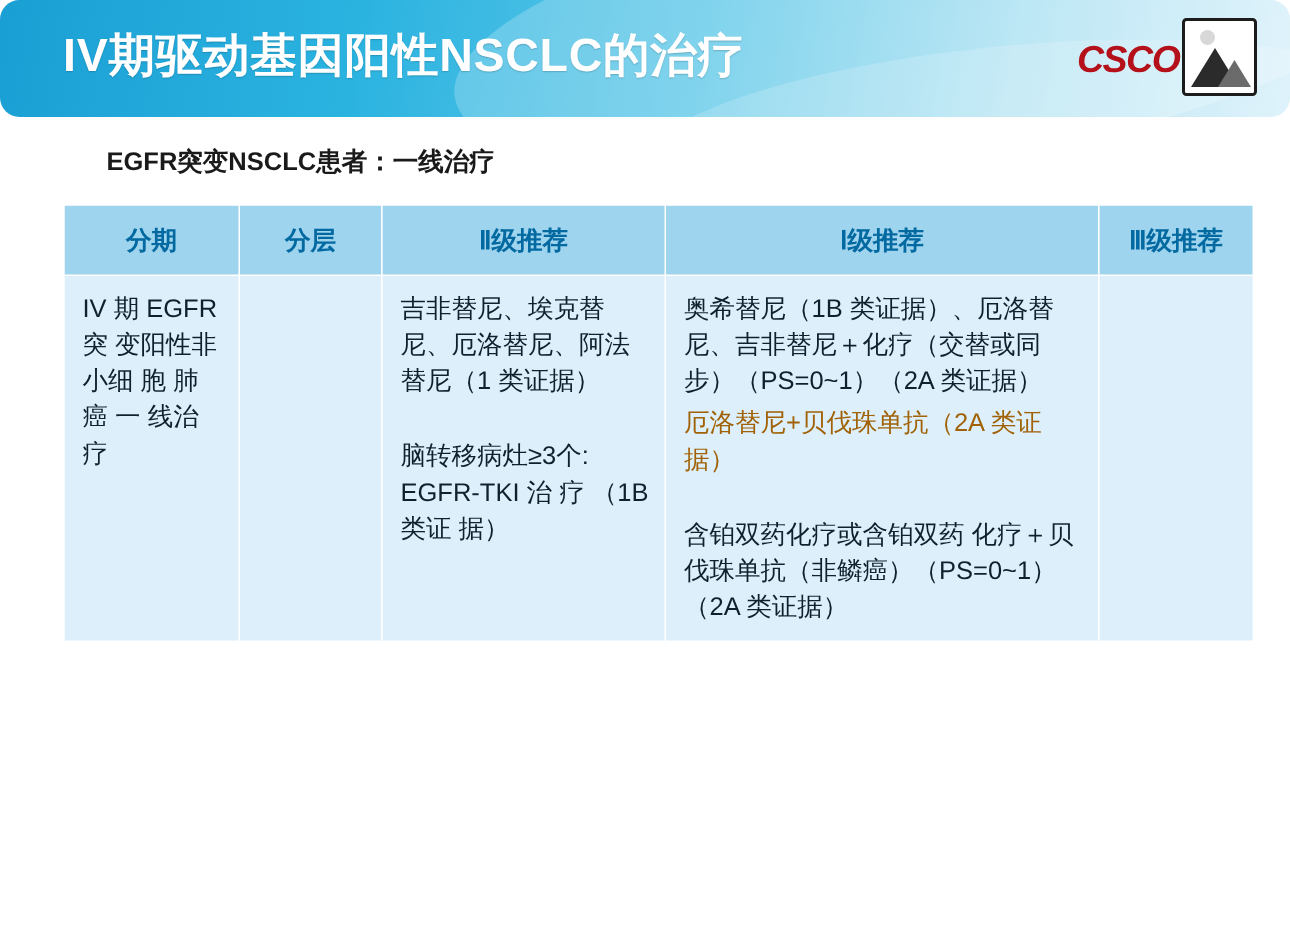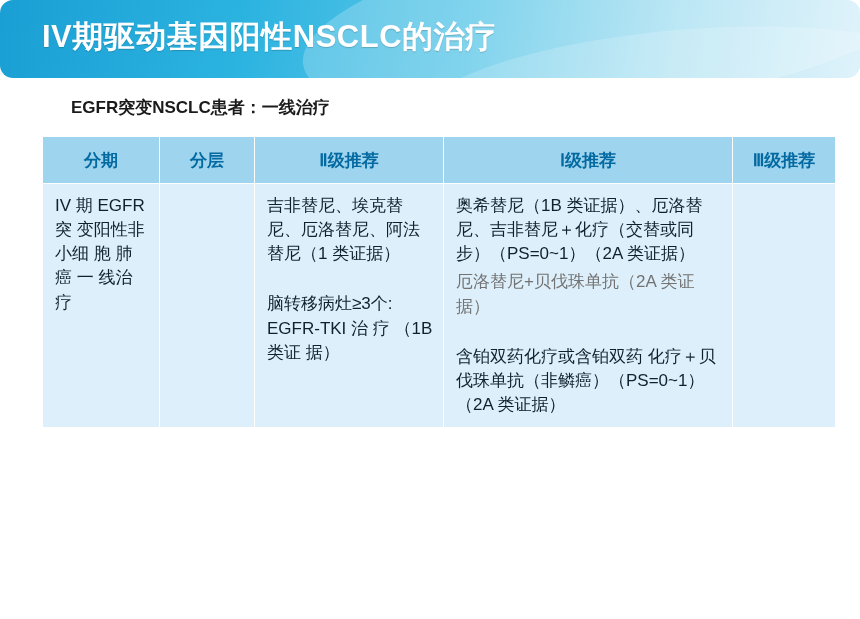--- a/index.html
+++ b/index.html
@@ -166,21 +166,21 @@
   .col-layer   { width: 92px; }
   .col-rec1    { width: 186px; }
   .col-rec2    { width: 286px; }
   .col-rec3    { width: 100px; }
   .cell-stage  { padding-top: 140px; }
   .cell-rec1   { padding-top: 88px; }
   .cell-rec2   { padding-top: 62px; }
   .block       { margin: 0 0 0 0; }
   .block.gap   { margin-top: 26px; }
   .highlight-red {
-    color: #737373;
+    color: #a16207;
     margin-top: 4px;
   }
   .empty-cell { background: #ddeffa; }
   
   .bottom-strip {
     position: absolute;
     left: 0;
     bottom: 0;
     width: 860px;
     height: 18px;
@@ -189,20 +189,28 @@
 </style>
 </head>
 <body>
 
 <div class="slide">
 
   <div class="header-band">
     <div class="slide-title">IV期驱动基因阳性NSCLC的治疗</div>
   </div>
 
+  <div class="logo">
+    <div class="logo-text">CSCO</div>
+    <div class="logo-mark">
+      <div class="m3"></div>
+      <div class="m1"></div>
+      <div class="m2"></div>
+    </div>
+  </div>
 
   <div class="subtitle">EGFR突变NSCLC患者：一线治疗</div>
 
   <table class="tbl">
     <thead>
       <tr>
         <th class="col-stage">分期</th>
         <th class="col-layer">分层</th>
         <th class="col-rec1">Ⅱ级推荐</th>
         <th class="col-rec2">Ⅰ级推荐</th>

